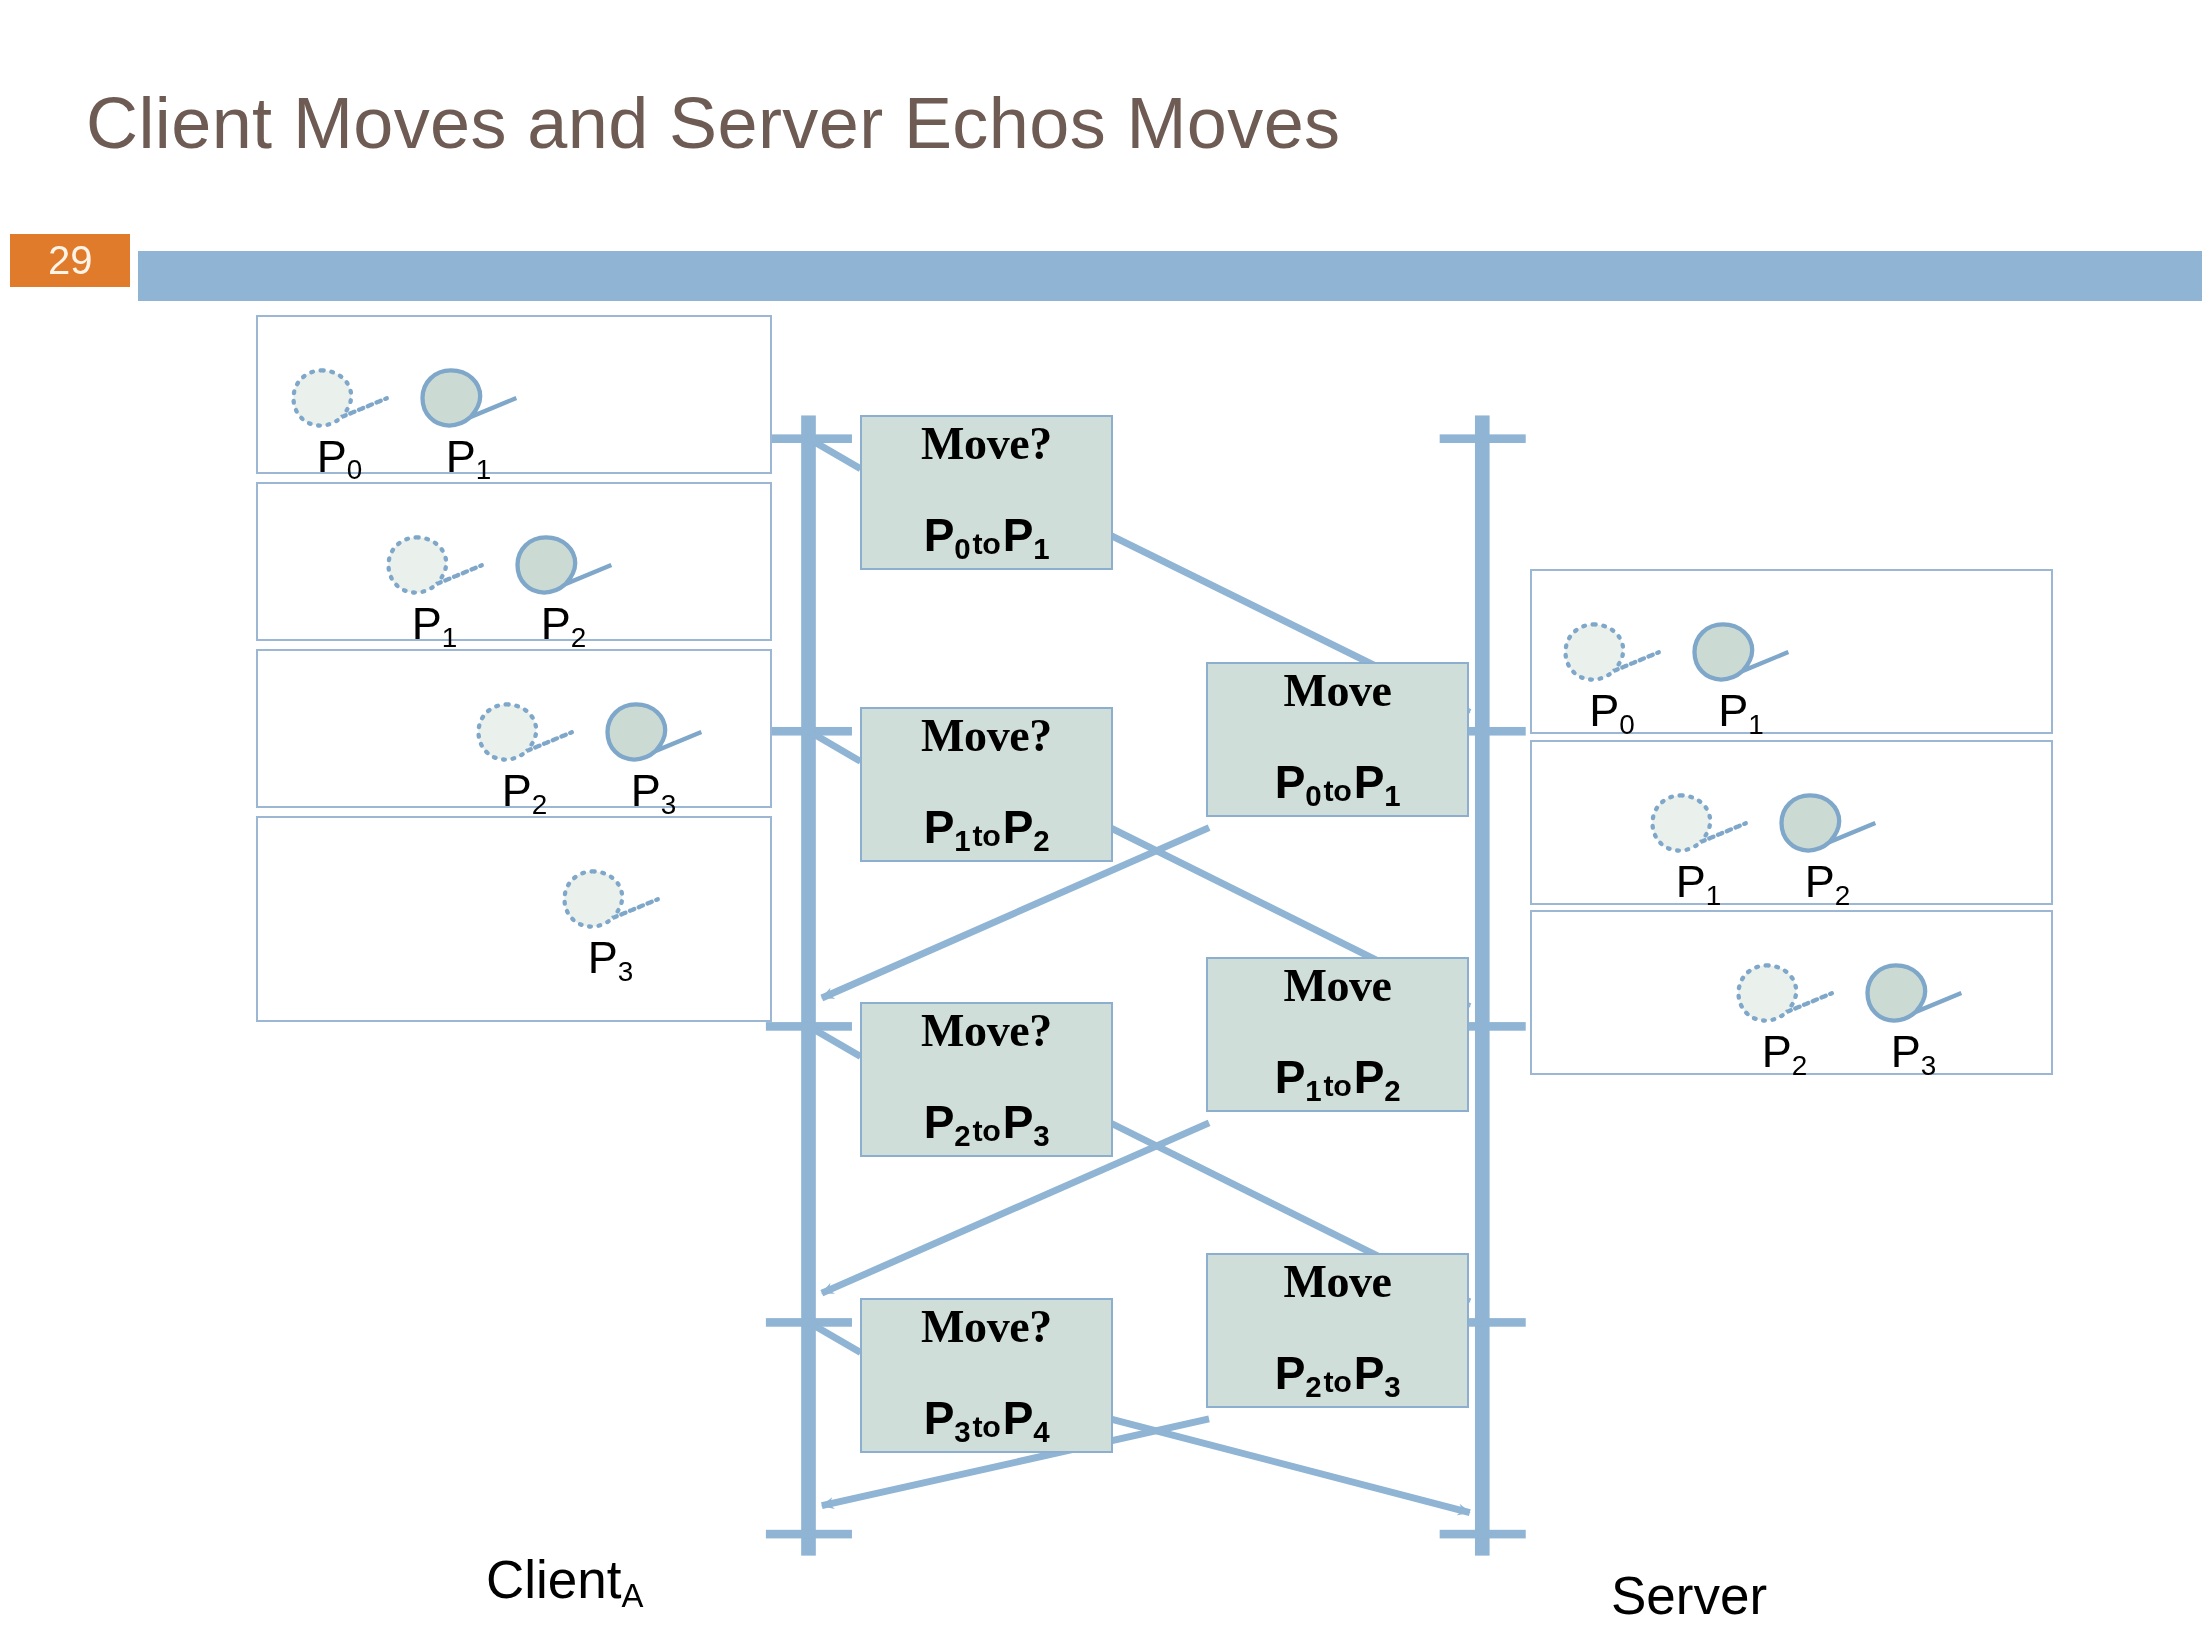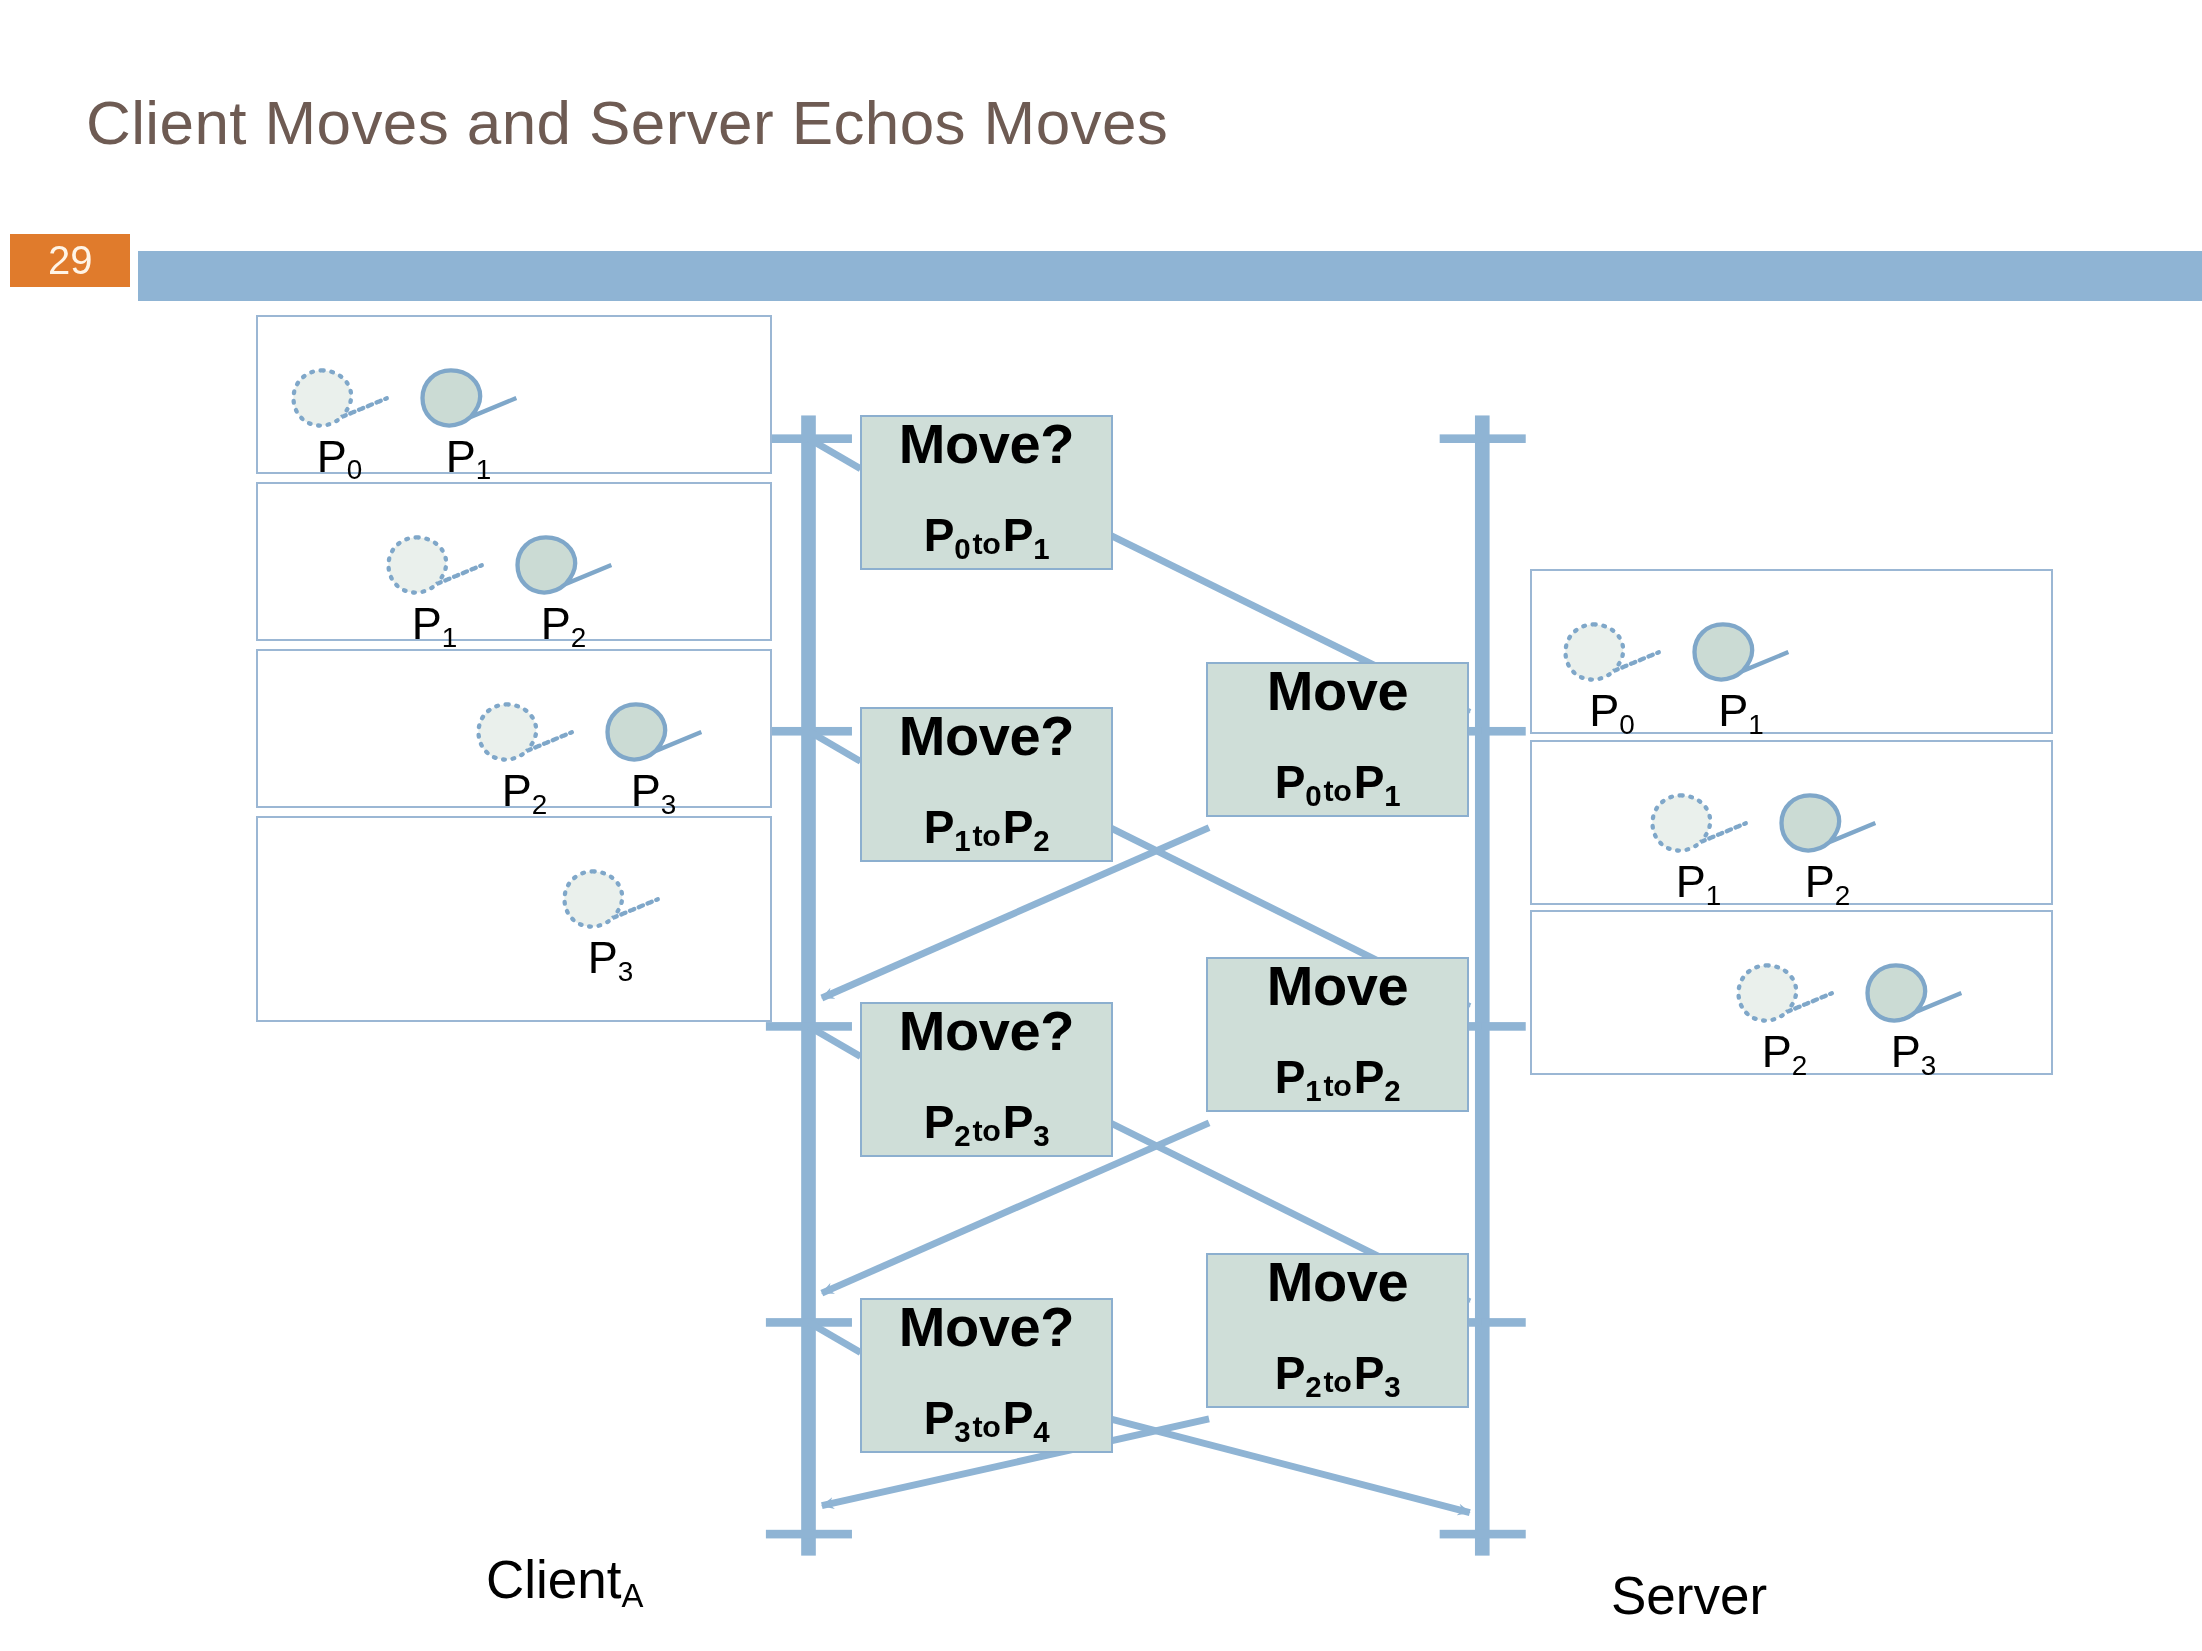--- a/index.html
+++ b/index.html
@@ -21,21 +21,21 @@
     inset: 0;
     background: #ffffff;
   }
 
   #slide-title {
     position: absolute;
     left: 86px;
     top: 67px;
     width: 2065px;
     height: 112px;
-    font-size: 62px;
+    font-size: 72px;
     line-height: 112px;
     color: #6E5B53;
     font-weight: 400;
     letter-spacing: 0.4px;
     white-space: nowrap;
   }
 
   #header-bar {
     position: absolute;
     left: 138px;
@@ -121,24 +121,25 @@
     border: 2.6px solid #8CAFCF;
     box-sizing: border-box;
     display: flex;
     flex-direction: column;
     align-items: center;
     justify-content: center;
     color: #000000;
     font-weight: bold;
   }
   .msg-line1 {
-    font-size: 56px;
+    font-size: 46px;
     line-height: 50px;
     letter-spacing: -0.4px;
     white-space: nowrap;
+    font-family: Liberation Serif, serif;
   }
   .msg-line2 {
     font-size: 46px;
     line-height: 52px;
     letter-spacing: -0.4px;
     white-space: nowrap;
     margin-top: 40px;
   }
   .msg-line2 sub {
     font-size: 0.64em;

